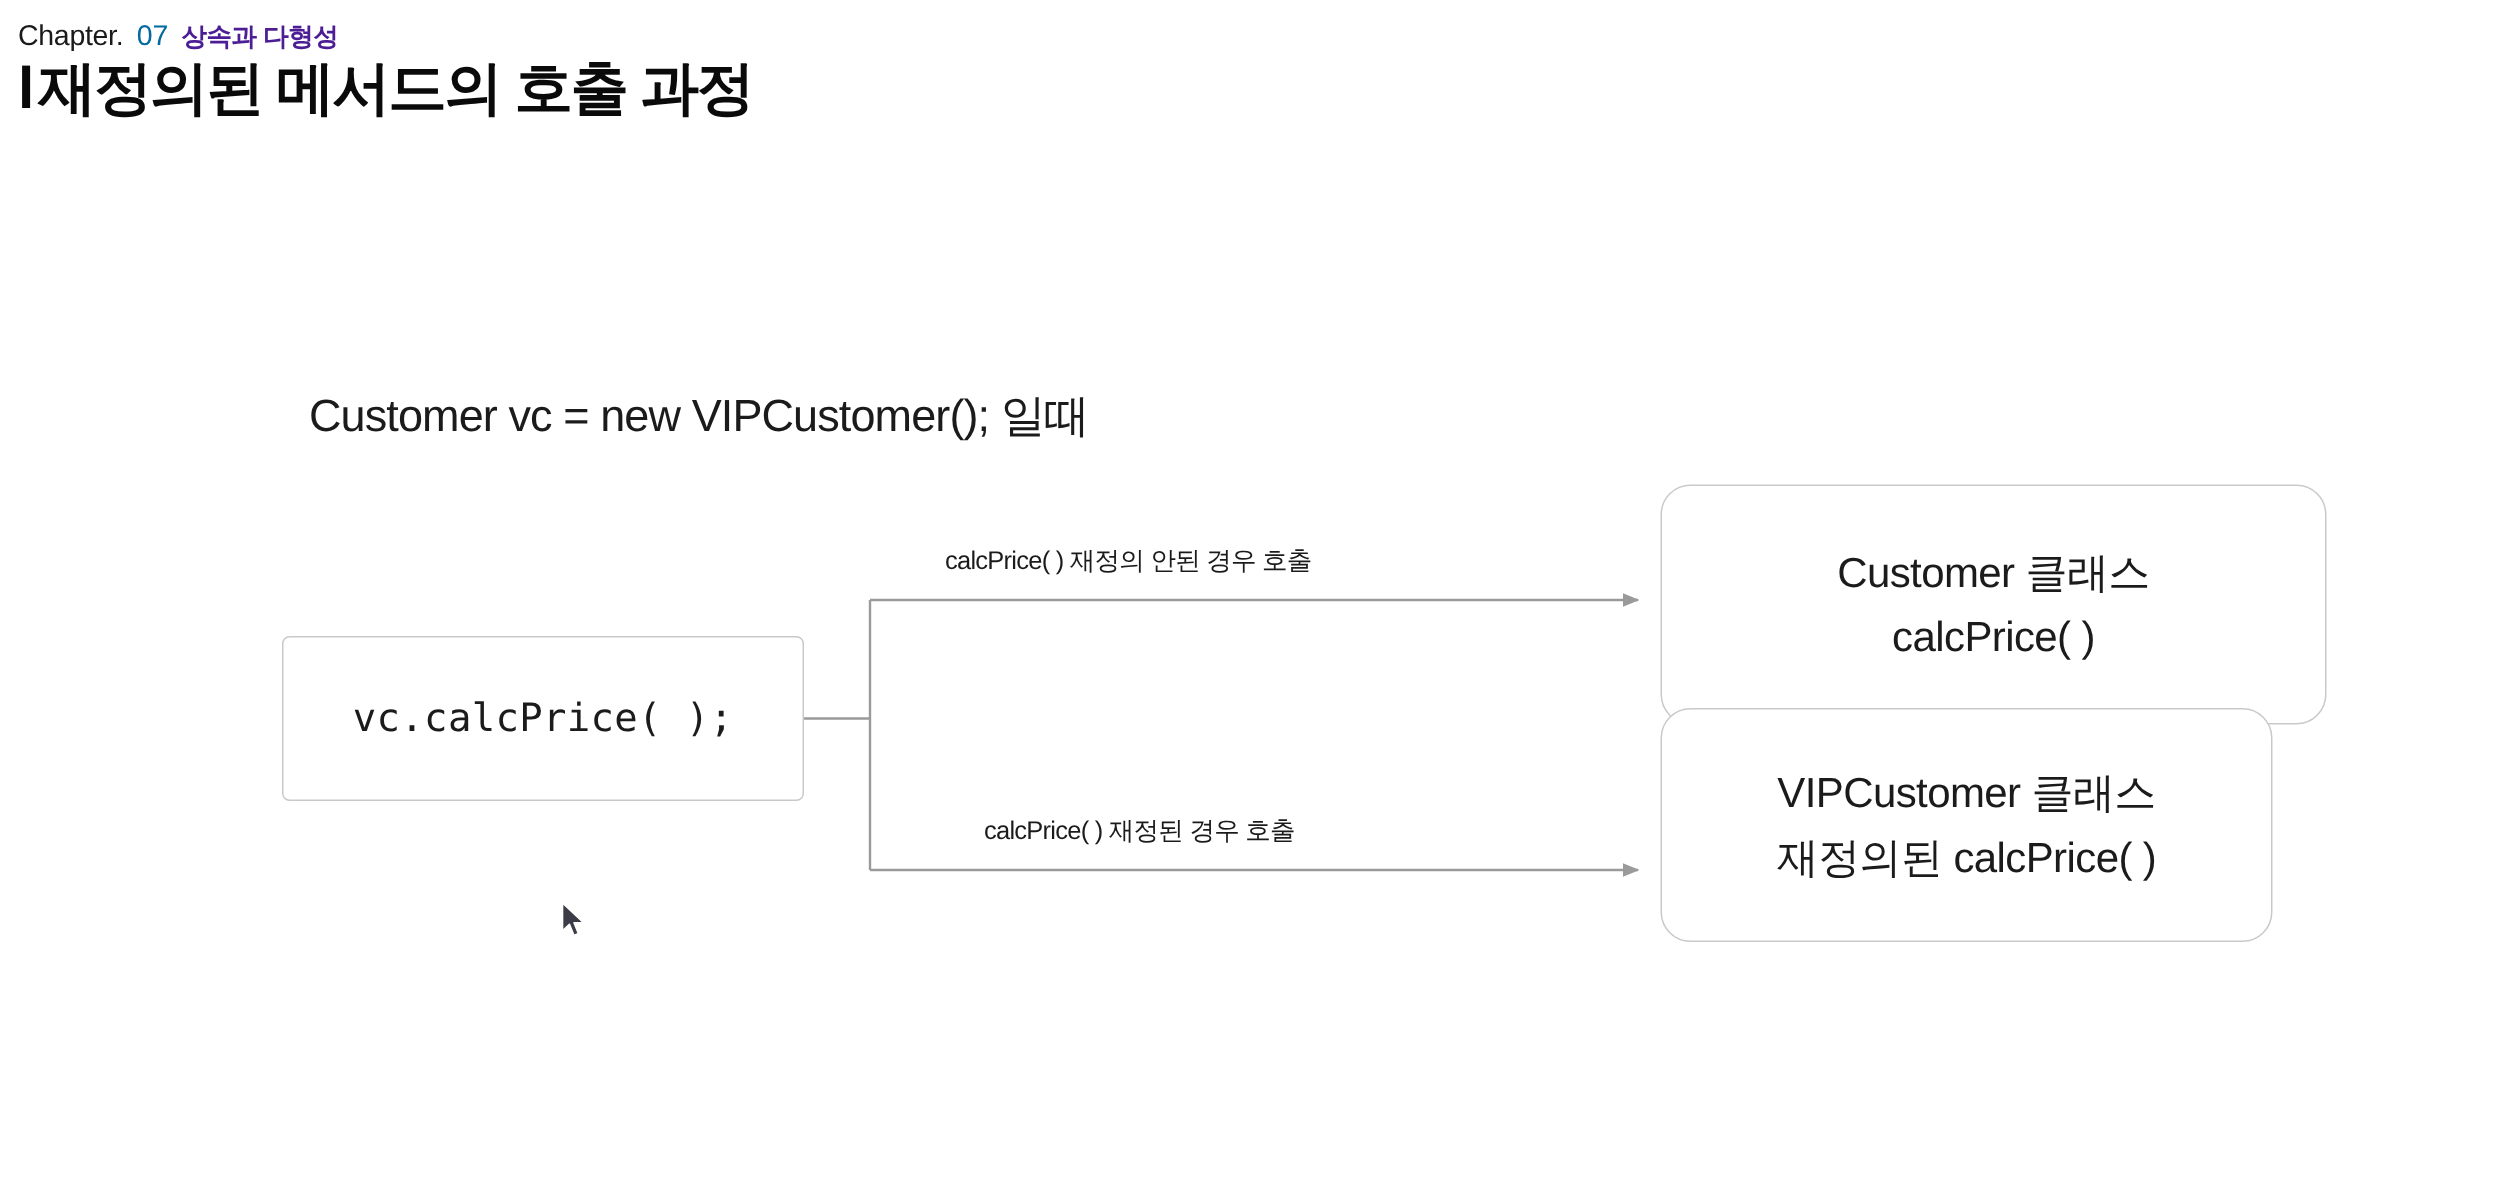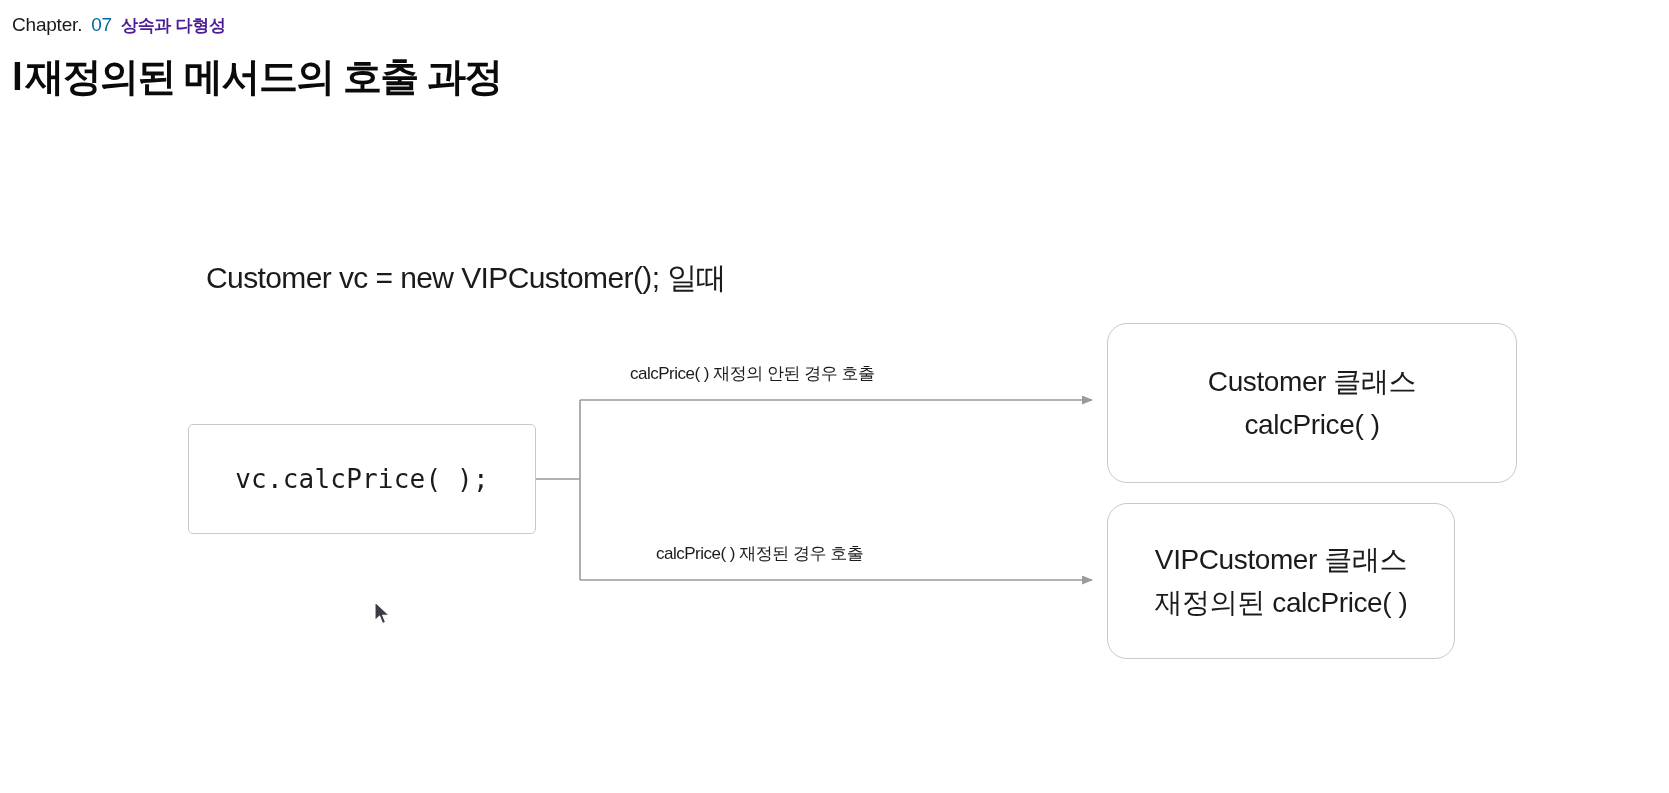--- a/index.html
+++ b/index.html
@@ -35,21 +35,21 @@
   }
   .chapter-word { color: #1a1a1a; font-weight: 400; }
   .chapter-num  { color: #0369a1; font-weight: 400; }
   .chapter-topic {
     color: #4c1d95;
     font-weight: 700;
     font-size: 17px;
     letter-spacing: -0.3px;
   }
   #page-title {
-    margin-top: 16px;
+    margin-top: 0;
     font-size: 39px;
     font-weight: 700;
     letter-spacing: -1.6px;
     line-height: 48px;
     color: #0a0a0a;
     white-space: nowrap;
   }
   #page-title .bar { margin-right: 4px; }
 
   
@@ -105,27 +105,27 @@
     font-family: "DejaVu Sans Mono", "Liberation Mono", monospace;
     font-size: 26px;
     letter-spacing: 0.2px;
     color: #1b1b1b;
     white-space: nowrap;
   }
 
   #node-customer {
     left: 1107px;
     top: 323px;
-    width: 410px;
+    width: 444px;
     height: 160px;
   }
   #node-vipcustomer {
     left: 1107px;
-    top: 503px;
-    width: 348px;
+    top: 472px;
+    width: 408px;
     height: 156px;
   }
   .node-line-1 {
     font-size: 28px;
     line-height: 40px;
     letter-spacing: -0.4px;
     color: #1b1b1b;
     white-space: nowrap;
   }
   .node-line-2 {

